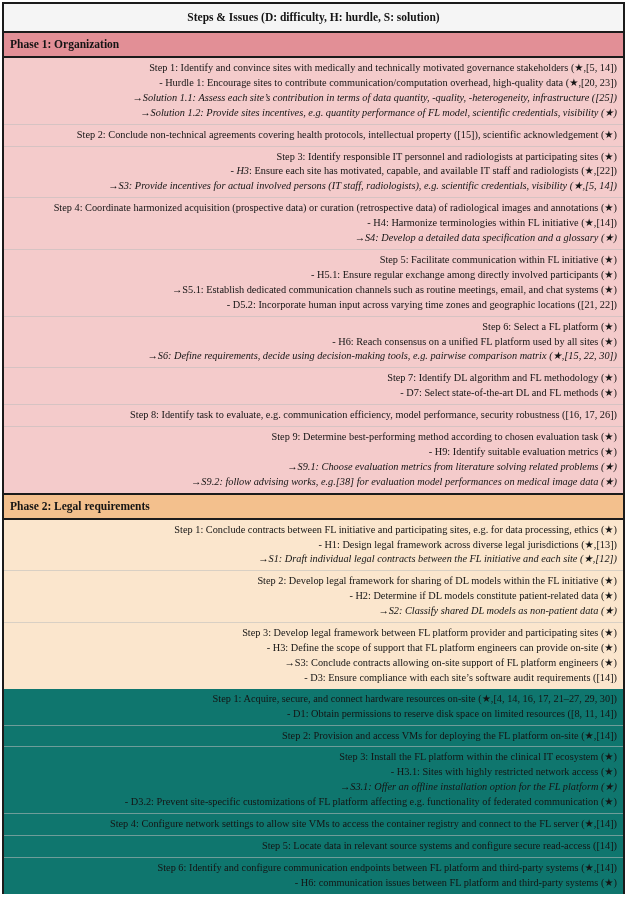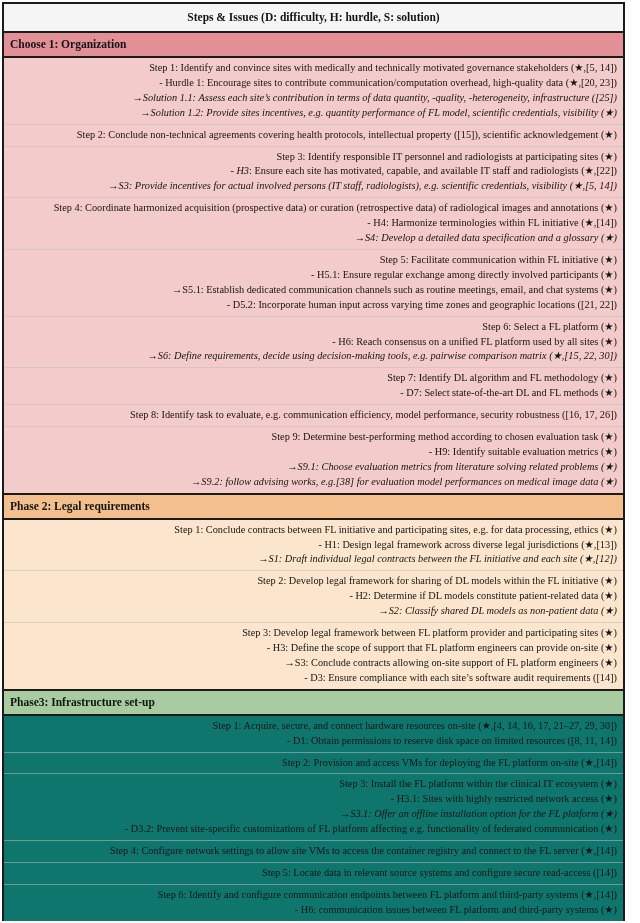--- a/index.html
+++ b/index.html
@@ -43,21 +43,21 @@
     overflow: hidden;
     text-align: right;
   }
 </style>
 </head>
 <body>
 
 <div class="table-wrap">
   <div class="title-row">Steps &amp; Issues (D: difficulty, H: hurdle, S: solution)</div>
   <div id="phases">
-      <div class="phase-header" style="background: rgb(226, 143, 150);">Choose 1: Organization</div>
+      <div class="phase-header" style="background: rgb(226, 143, 150);">Phase 1: Organization</div>
       <div class="phase-body" style="background: rgb(244, 203, 203);">
         <div class="block">
           <div class="line"><span>Step 1: Identify and convince sites with medically and technically motivated governance stakeholders (★,[5, 14])</span></div>
           <div class="line"><span>- Hurdle 1: Encourage sites to contribute communication/computation overhead, high-quality data (★,[20, 23])</span></div>
           <div class="line"><span style="font-style: italic;">→Solution 1.1: Assess each site’s contribution in terms of data quantity, -quality, -heterogeneity, infrastructure ([25])</span></div>
           <div class="line"><span style="font-style: italic;">→Solution 1.2: Provide sites incentives, e.g. quantity performance of FL model, scientific credentials, visibility (★)</span></div>
         </div>
         <div class="block">
           <div class="line"><span>Step 2: Conclude non-technical agreements covering health protocols, intellectual property ([15]), scientific acknowledgement (★)</span></div>
         </div>
@@ -108,21 +108,20 @@
           <div class="line"><span>- H2: Determine if DL models constitute patient-related data (★)</span></div>
           <div class="line"><span style="font-style: italic;">→S2: Classify shared DL models as non-patient data (★)</span></div>
         </div>
         <div class="block">
           <div class="line"><span>Step 3: Develop legal framework between FL platform provider and participating sites (★)</span></div>
           <div class="line"><span>- H3: Define the scope of support that FL platform engineers can provide on-site (★)</span></div>
           <div class="line"><span style="">→S3: Conclude contracts allowing on-site support of FL platform engineers (★)</span></div>
           <div class="line"><span>- D3: Ensure compliance with each site’s software audit requirements ([14])</span></div>
         </div>
       </div>
-      <div class="phase-header" style="background: rgb(168, 203, 160);">Phase3: Infrastructure set-up</div>
       <div class="phase-body" style="background: #0f766e;">
         <div class="block">
           <div class="line"><span>Step 1: Acquire, secure, and connect hardware resources on-site (★,[4, 14, 16, 17, 21–27, 29, 30])</span></div>
           <div class="line"><span>- D1: Obtain permissions to reserve disk space on limited resources ([8, 11, 14])</span></div>
         </div>
         <div class="block">
           <div class="line"><span>Step 2: Provision and access VMs for deploying the FL platform on-site (★,[14])</span></div>
         </div>
         <div class="block">
           <div class="line"><span>Step 3: Install the FL platform within the clinical IT ecosystem (★)</span></div>

